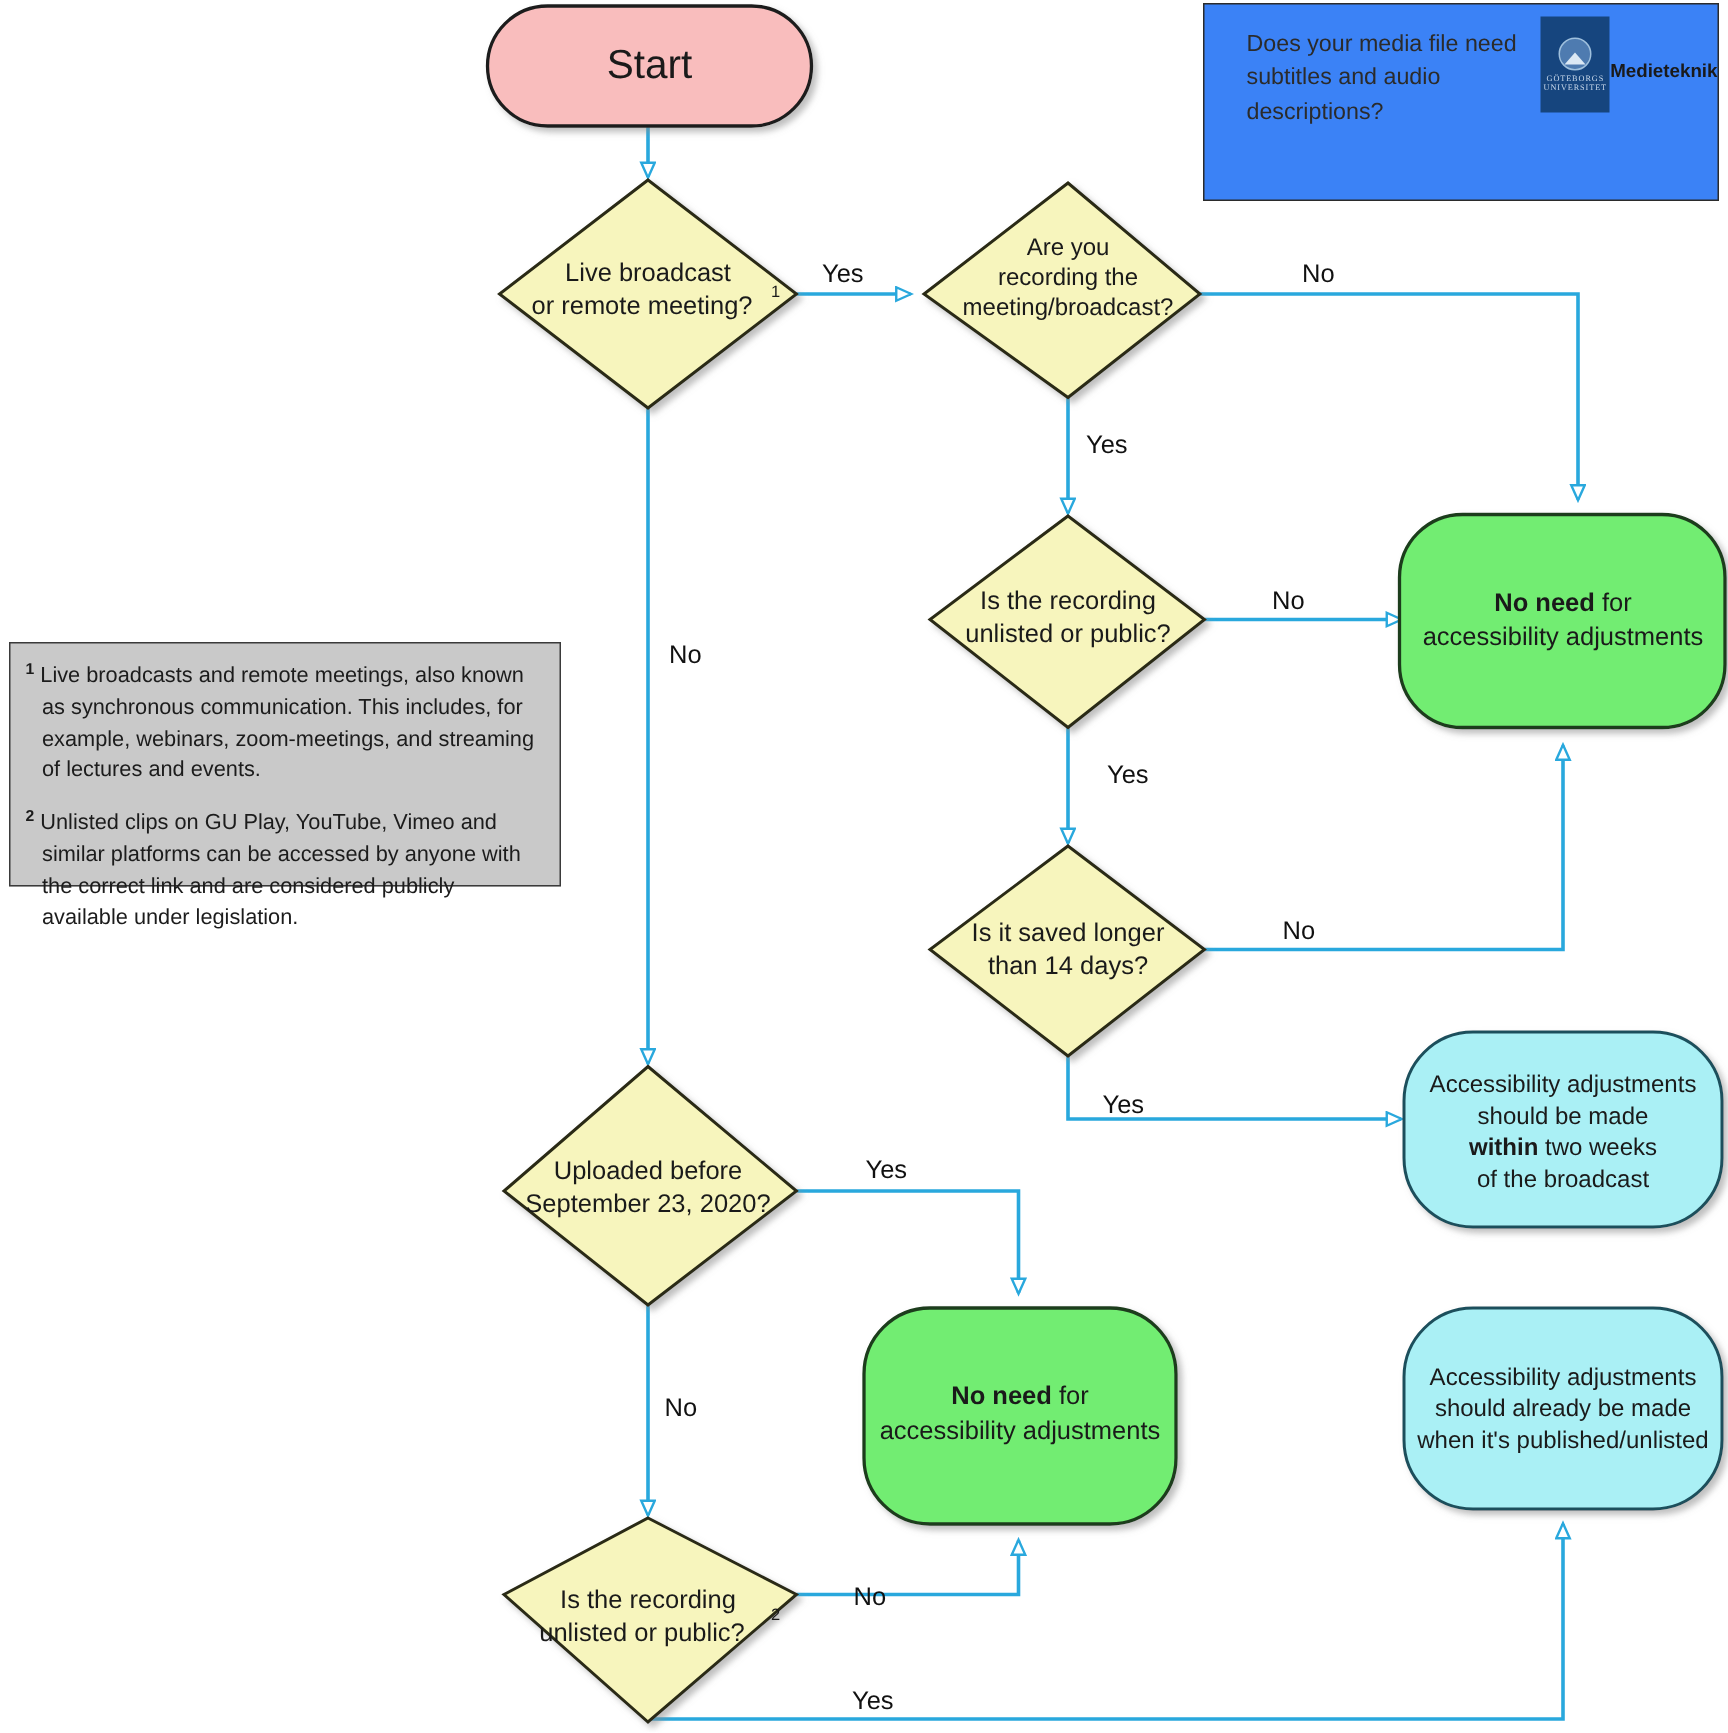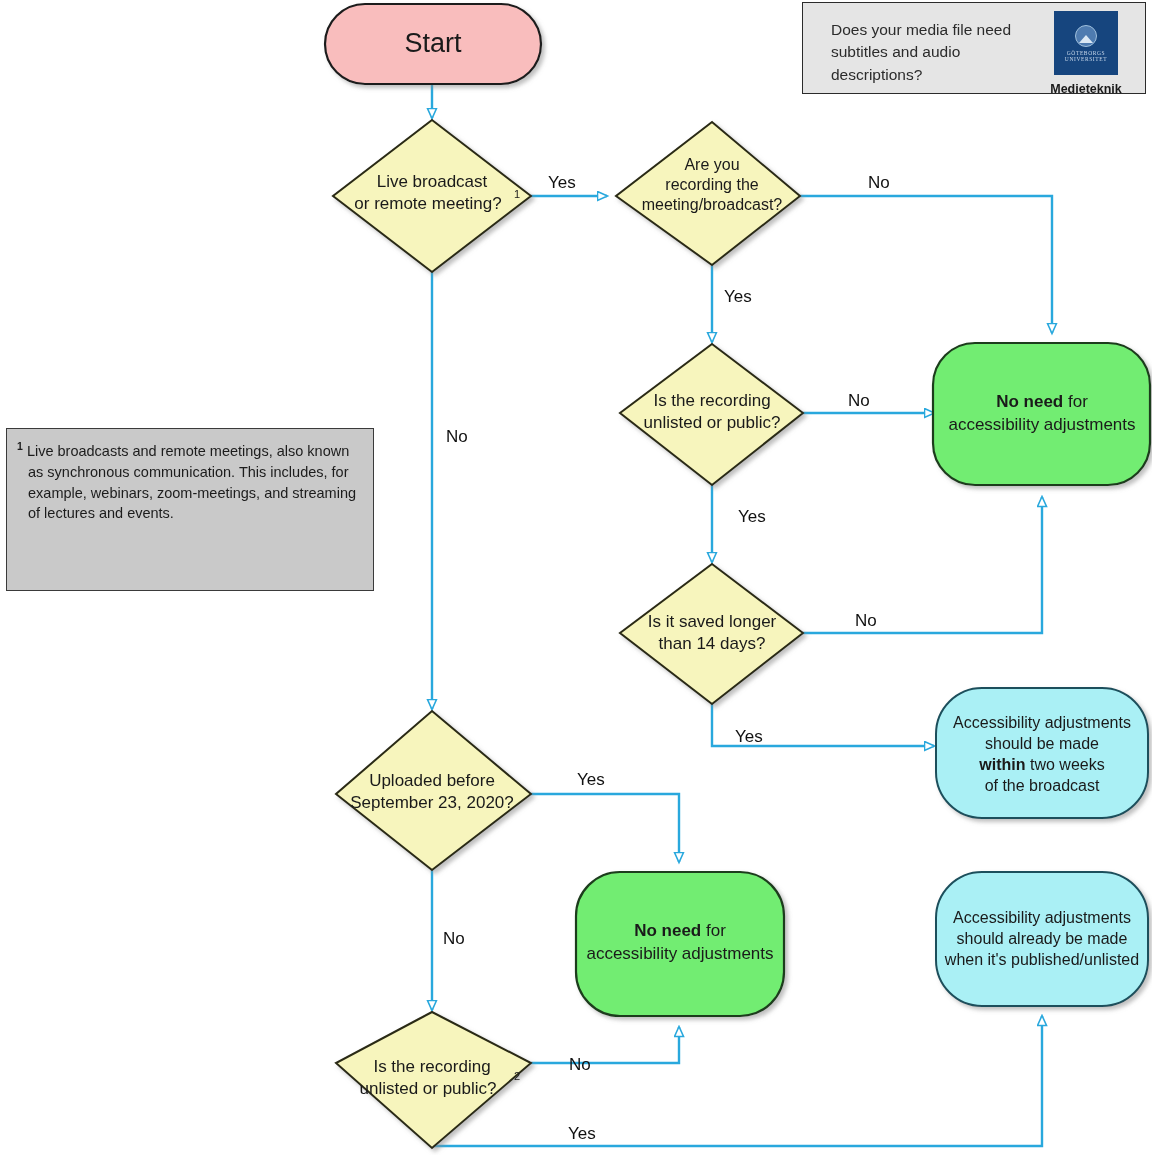--- a/index.html
+++ b/index.html
@@ -6,26 +6,26 @@
   body{font-family:"Liberation Sans",sans-serif;}
   #stage{position:relative;width:1152px;height:1155px;background:#fff;overflow:hidden;}
   svg#flow{position:absolute;left:0;top:0;width:1152px;height:1155px;}
   .nodetext{font-family:"Liberation Sans",sans-serif;font-size:17px;fill:#1a1a1a;text-anchor:middle;}
   .nodetext.small{font-size:16px;}
   .edgelabel{font-family:"Liberation Sans",sans-serif;font-size:17px;fill:#111;}
   .sup{font-size:11px;}
   .bold{font-weight:bold;}
 
   
-  #headercard{position:absolute;left:802px;top:2px;width:344px;height:92px;
-    background:#e5e5e5;border:1.6px solid #2b2b2b;box-sizing:border-box;
+  #headercard{position:absolute;left:802px;top:2px;width:344px;height:132px;
+    background:#3b82f6;border:1.6px solid #2b2b2b;box-sizing:border-box;
     display:flex;align-items:flex-start;}
   #headercard .htext{flex:1;padding:16px 4px 0 28px;font-size:15.5px;line-height:1.45;color:#2b2b2b;
      font-family:"Liberation Sans",sans-serif;}
-  #headercard .logowrap{width:118px;padding-top:8px;display:flex;flex-direction:column;align-items:center;}
+  #headercard .logowrap{width:118px;padding-top:8px;display:flex;flex-direction:row;align-items:center;}
   #logobox{width:64px;height:64px;background:#16457e;display:flex;flex-direction:column;
      align-items:center;justify-content:center;}
   #logocircle{width:20px;height:20px;border-radius:50%;background:#4e7bb0;border:1.5px solid #9fc0dd;
      position:relative;overflow:hidden;}
   #logocircle:after{content:"";position:absolute;left:3px;bottom:3px;width:0;height:0;
      border-left:7px solid transparent;border-right:7px solid transparent;border-bottom:8px solid #dbe8f4;}
   .logoline{color:#c8d8ea;font-size:5.5px;letter-spacing:.6px;margin-top:3px;font-family:"Liberation Serif",serif;}
   .logoline.l2{margin-top:0px;}
   #logocaption{margin-top:7px;font-size:12.5px;font-weight:bold;color:#1a1a1a;
      font-family:"Liberation Sans",sans-serif;}
@@ -181,15 +181,16 @@
         <div id="logocircle"></div>
         <div class="logoline">GÖTEBORGS</div>
         <div class="logoline l2">UNIVERSITET</div>
       </div>
       <div id="logocaption">Medieteknik</div>
     </div>
   </div>
 
   <div id="footnote">
     <p><span class="fn">1</span> <span>Live broadcasts and remote meetings, also known as synchronous communication. This includes, for example, webinars, zoom-meetings, and streaming of lectures and events.</span></p>
+    <p><span class="fn">2</span> <span>Unlisted clips on GU Play, YouTube, Vimeo and similar platforms can be accessed by anyone with the correct link and are considered publicly available under legislation.</span></p>
   </div>
 
 </div>
 
 </body></html>

